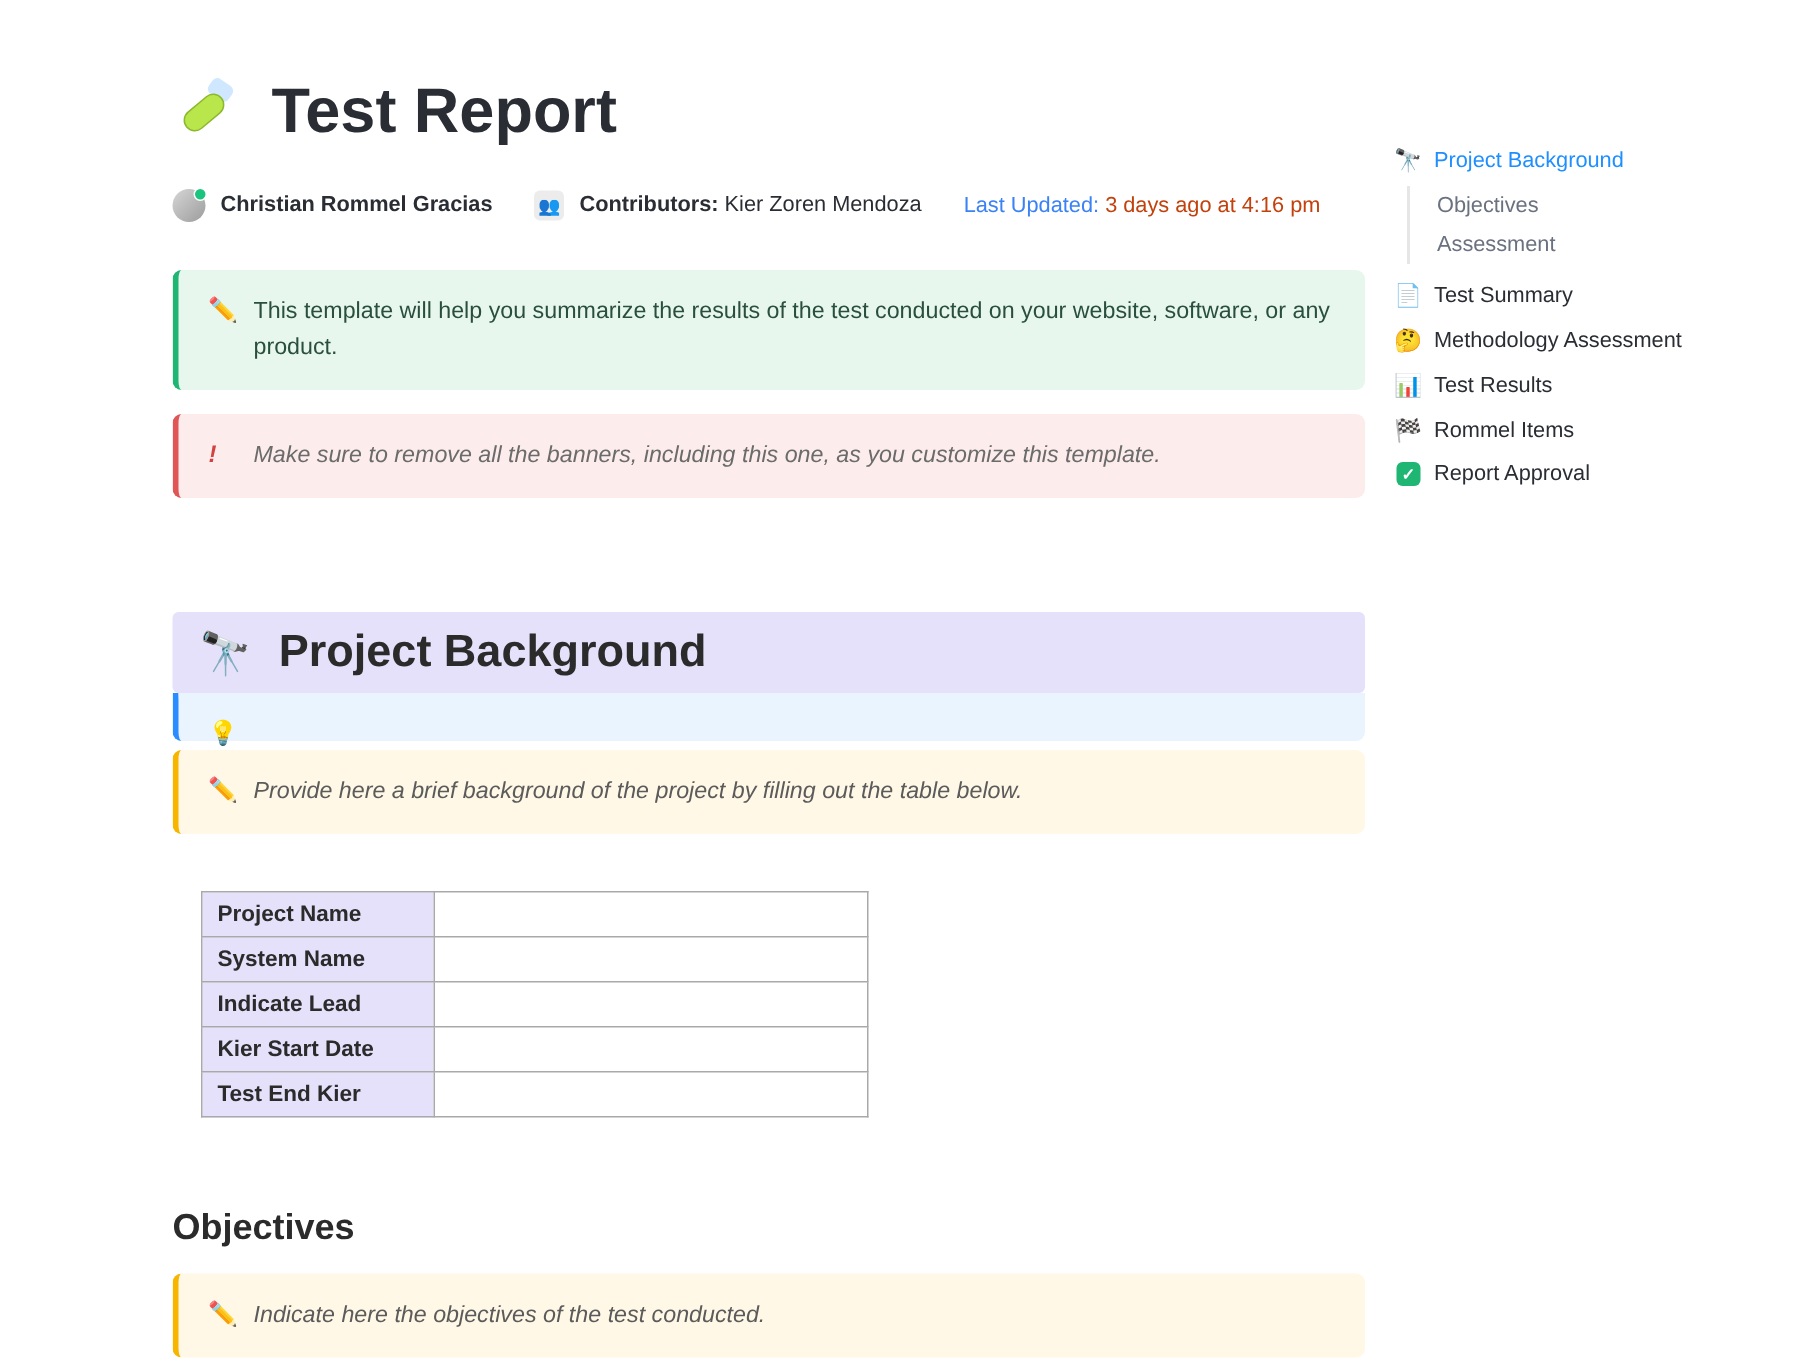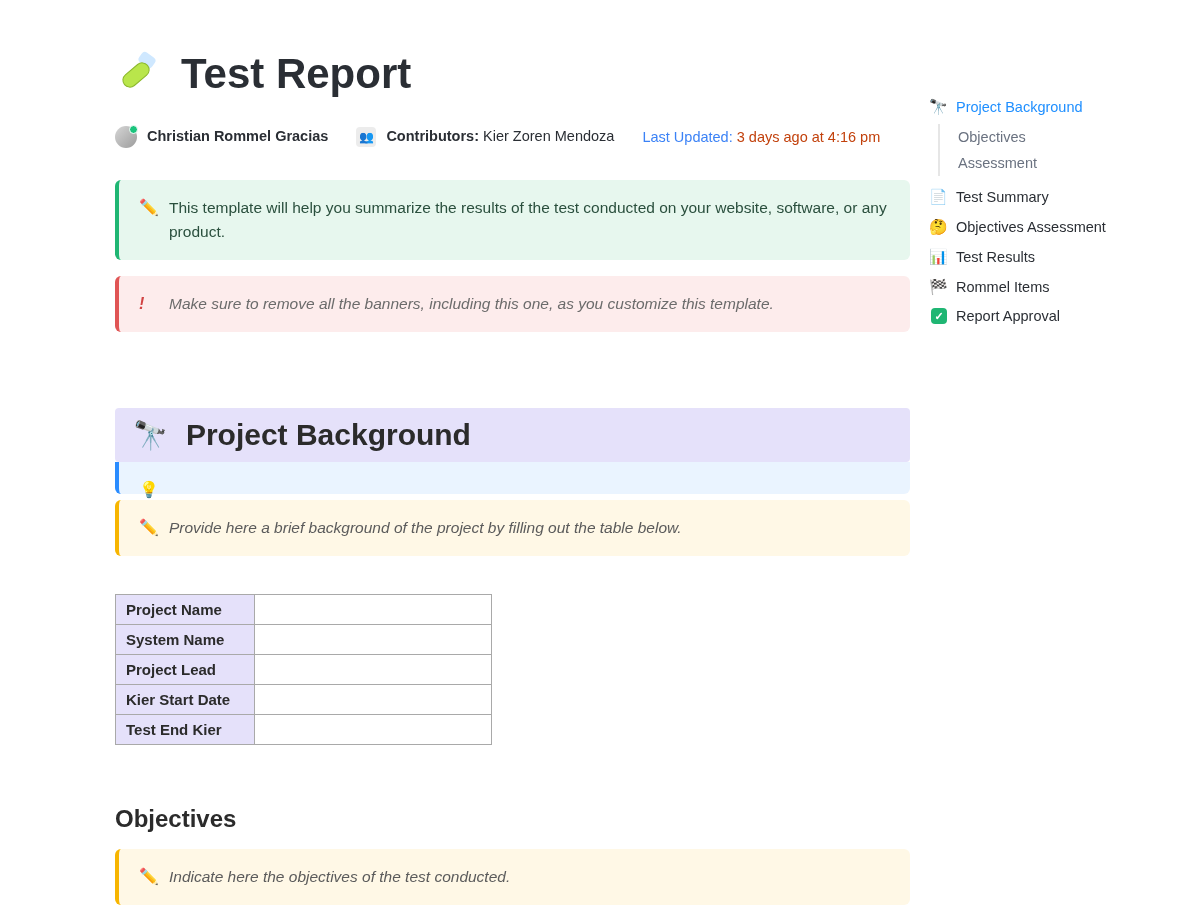--- a/index.html
+++ b/index.html
@@ -72,22 +72,23 @@
   }
   .section-bar h2 { margin:0; font-size:30px; font-weight:800; color:#2b2b2b;}
   .section-icon { font-size:28px; }
 
   .banner.tight-top { border-top-left-radius:0; border-top-right-radius:0; }
 
   
   table.proj {
     border-collapse: collapse;
     margin-top: 38px;
-    width: 377px;
+    width: 445px;
     font-size: 15px;
+    margin-left: 19px;
   }
   table.proj td {
     border:1px solid #a9a9a9;
     padding: 6px 10px;
   }
   table.proj td.lbl { background:#e5e1fa; font-weight:700; width:155px; color:#2b2b2b;}
   table.proj td.val { background:#fff; width:290px; }
 
   h3.subhead { font-size:24px; font-weight:800; margin:60px 0 16px 0; color:#2b2b2b;}
 
@@ -176,21 +177,21 @@
     <tbody>
         <tr>
       <td class="lbl">Project Name</td>
       <td class="val"></td>
     </tr>
     <tr>
       <td class="lbl">System Name</td>
       <td class="val"></td>
     </tr>
     <tr>
-      <td class="lbl">Project Lead</td>
+      <td class="lbl">Indicate Lead</td>
       <td class="val"></td>
     </tr>
     <tr>
       <td class="lbl">Kier Start Date</td>
       <td class="val"></td>
     </tr>
     <tr>
       <td class="lbl">Test End Kier</td>
       <td class="val"></td>
     </tr>
@@ -219,21 +220,21 @@
     <div class="toc-item">
       <span>Assessment</span>
     </div>
   </div>
   <div class="toc-item">
     <span class="ticon">📄</span>
     <span>Test Summary</span>
   </div>
   <div class="toc-item">
     <span class="ticon">🤔</span>
-    <span>Objectives Assessment</span>
+    <span>Methodology Assessment</span>
   </div>
   <div class="toc-item">
     <span class="ticon">📊</span>
     <span>Test Results</span>
   </div>
   <div class="toc-item">
     <span class="ticon">🏁</span>
     <span>Rommel Items</span>
   </div>
   <div class="toc-item">

